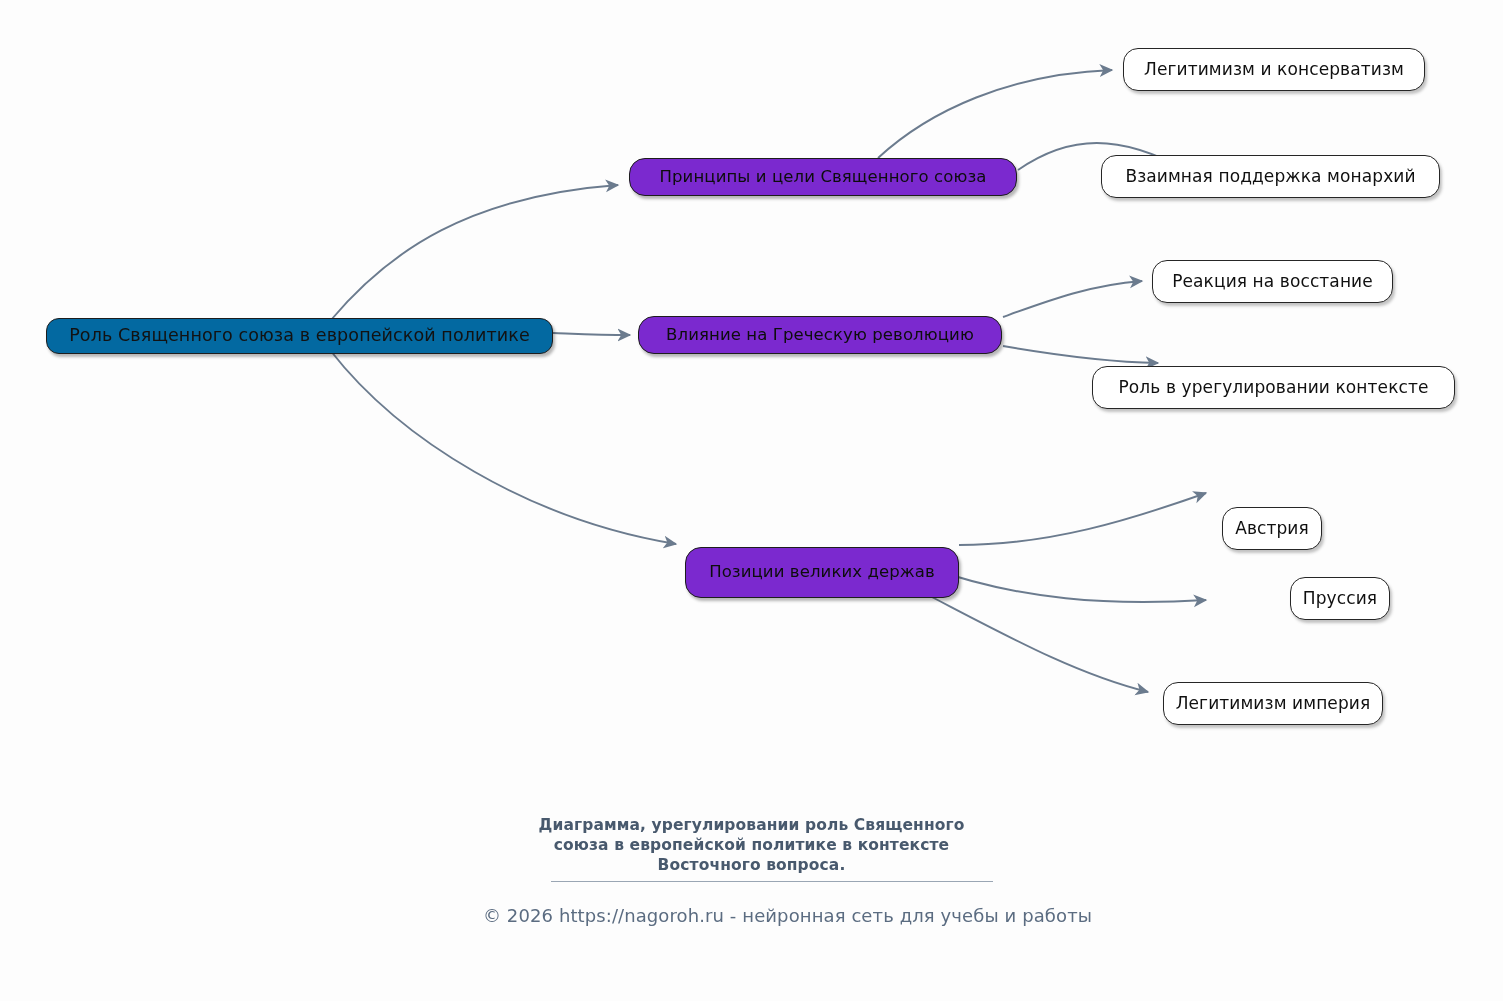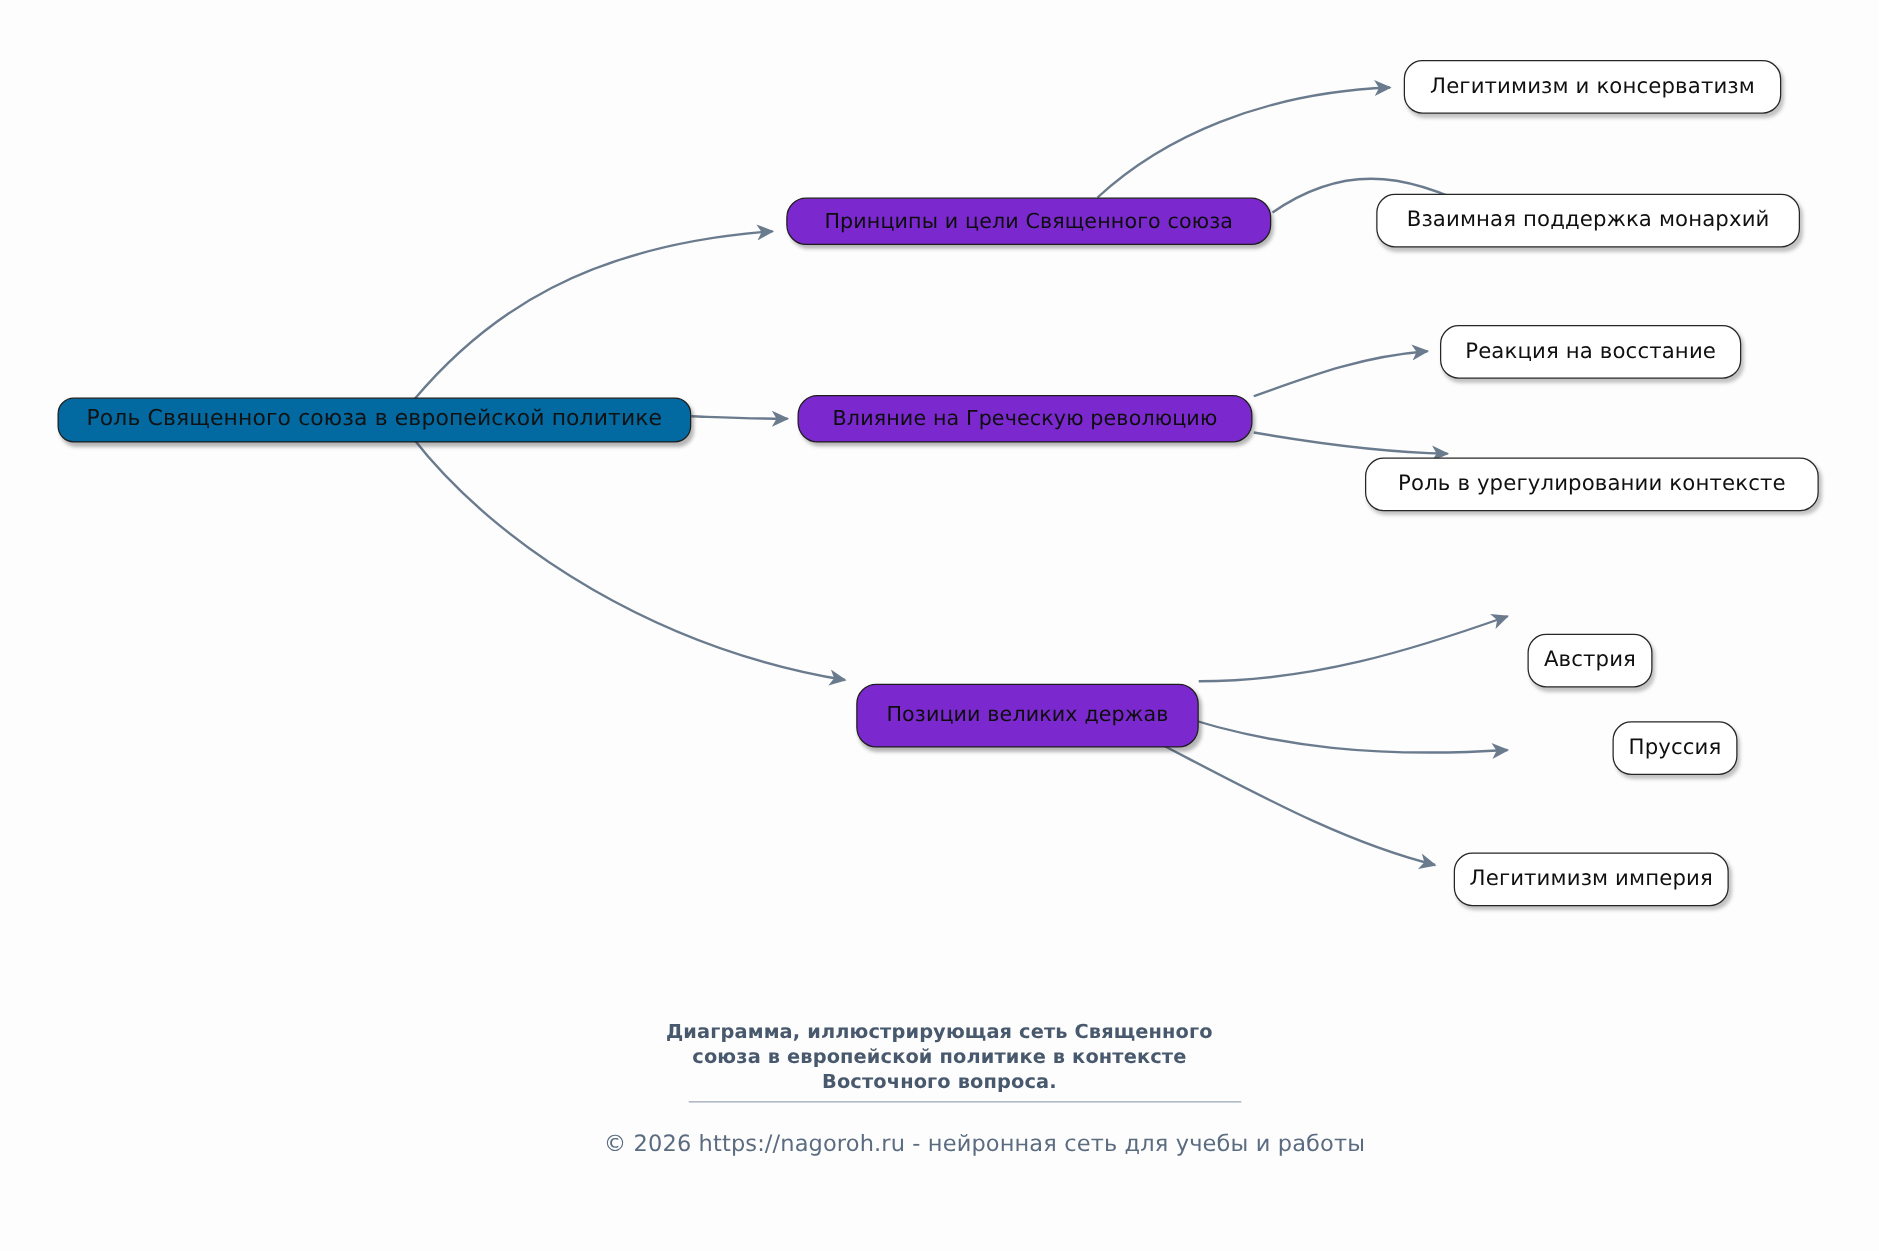--- a/index.html
+++ b/index.html
@@ -162,21 +162,21 @@
 
   <div class="node leaf" style="left:1290px; top:577px; width:100px; height:43px;">
     <span class="node-label">Пруссия</span>
   </div>
 
   <div class="node leaf" style="left:1163px; top:682px; width:220px; height:43px;">
     <span class="node-label">Легитимизм империя</span>
   </div>
 
   <div id="caption" style="top:815px;">
-    <div>Диаграмма, иллюстрирующая сеть Священного</div>
+    <div>Диаграмма, урегулировании роль Священного</div>
     <div>союза в европейской политике в контексте</div>
     <div>Восточного вопроса.</div>
   </div>
 
   <div id="caption-rule" style="left:551px; top:881px; width:442px;"></div>
 
   <div id="footer" style="top:905px;">
     <span>© 2026 https://nagoroh.ru - нейронная сеть для учебы и работы</span>
   </div>
 

